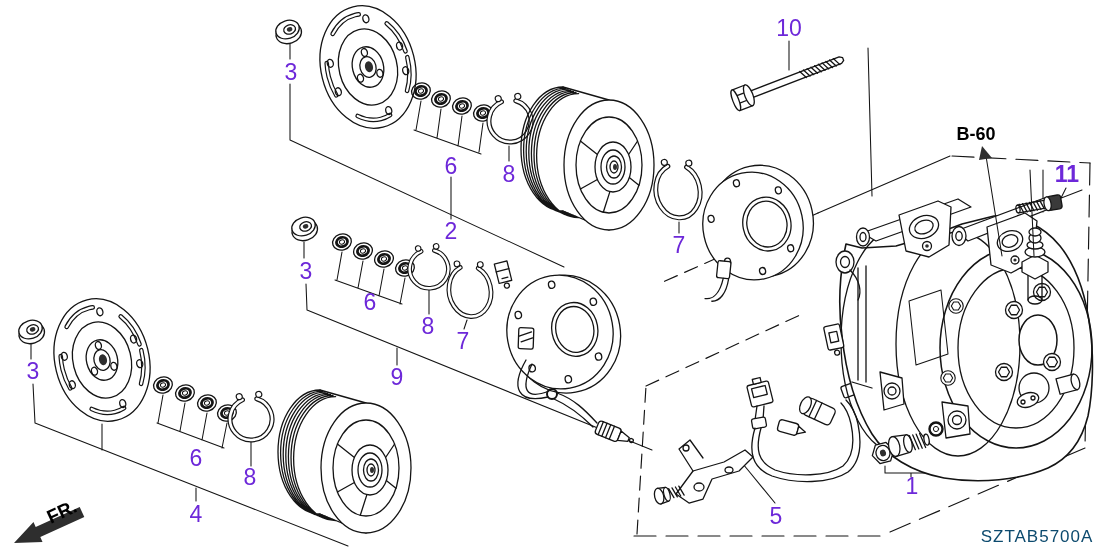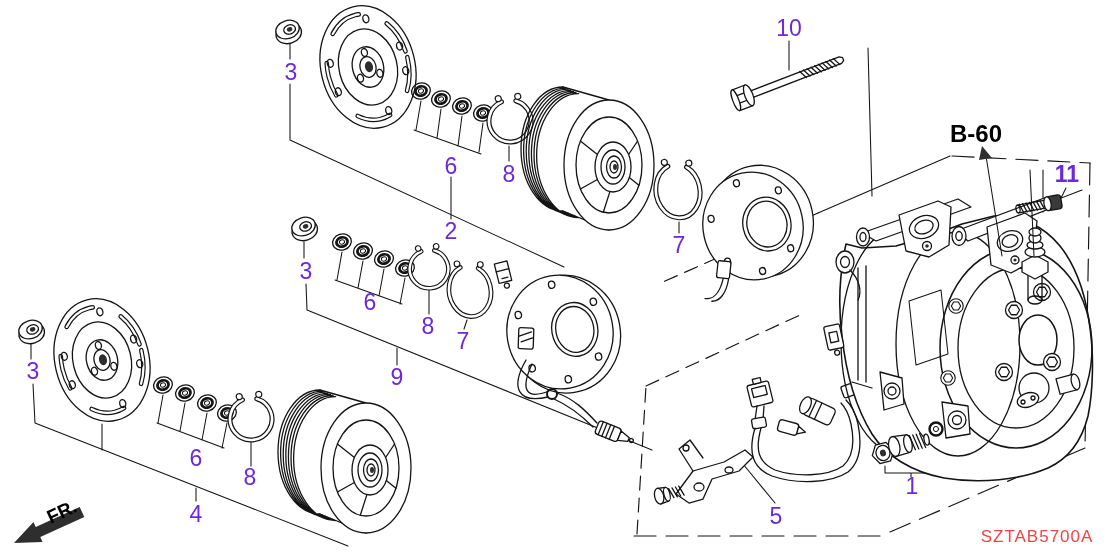--- a/index.html
+++ b/index.html
@@ -12,23 +12,23 @@
      fill:none;stroke:#141414;stroke-width:1.3;
      stroke-linejoin:round;stroke-linecap:round;}
   .w{fill:#ffffff;}
   .dk{fill:#2e2e2e;stroke:none;}
   .thin{stroke-width:1.05;}
   .dsh{stroke-width:1.15;stroke-dasharray:22 10;}
   .dsh2{stroke-width:1.15;stroke-dasharray:14 8;}
   .callout{position:absolute;transform:translate(-50%,-50%);
      font-size:23px;line-height:1;color:#6d28d9;letter-spacing:0;}
   .ref-label{position:absolute;transform:translate(-50%,-50%);
-     font-weight:bold;font-size:24px;color:#000;}
+     font-weight:bold;font-size:18px;color:#000;}
   .code-label{position:absolute;transform:translate(-50%,-50%);
-     font-size:17px;letter-spacing:1px;color:#ef4444;}
+     font-size:17px;letter-spacing:1px;color:#0c4a6e;}
   .fr-label{position:absolute;transform:translate(-50%,-50%) rotate(-25deg);
      font-weight:bold;font-size:19px;color:#000;}
 </style>
 </head>
 <body>
 
 <div class="stage">
 
 <svg width="1108" height="554" viewBox="0 0 1108 554">
   <defs>

